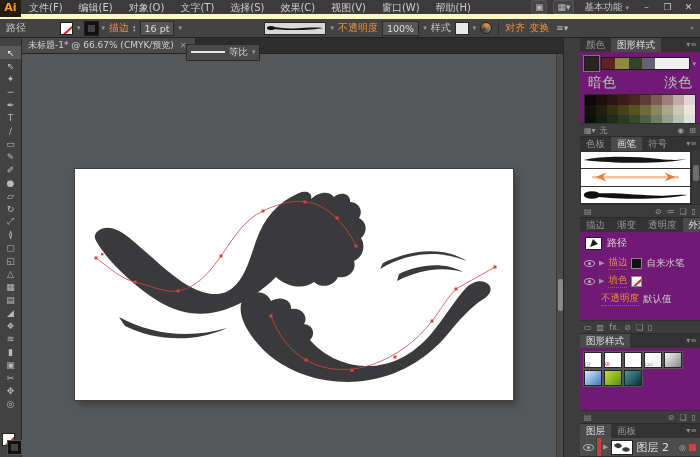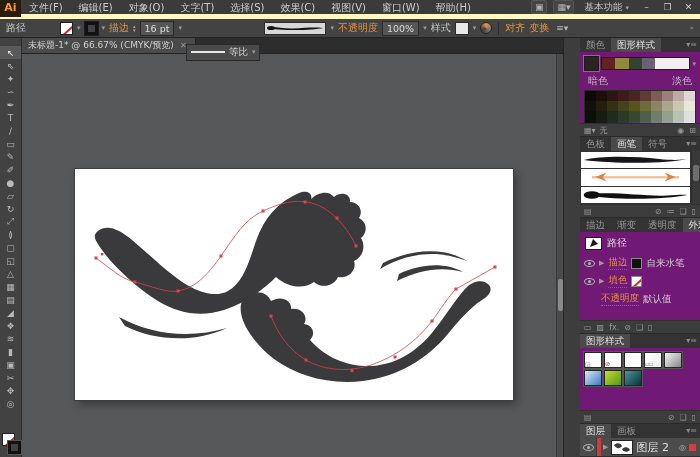--- a/index.html
+++ b/index.html
@@ -57,21 +57,21 @@
   .ptab{padding:0 6px;line-height:14px;color:#969696;font-size:9.5px;white-space:nowrap;}
   .ptab.active{background:#4a4a4a;color:#e0e0e0;}
   .pmenu{margin-left:auto;color:#8d8d8d;font-size:8px;line-height:14px;padding-right:3px;}
   .pfoot{position:absolute;left:0;right:0;bottom:0;height:13px;background:#3c3c3c;border-top:1px solid #303030;display:flex;align-items:center;gap:4px;padding:0 4px;color:#9a9a9a;font-size:8px;}
   .pfoot .right{margin-left:auto;display:flex;gap:5px;}
   
   .cg-row1{display:flex;align-items:center;gap:2px;padding:4px 4px 2px 4px;}
   .cg-base{width:15px;height:15px;border:1px solid #1c1c1c;outline:1px solid #777;}
   .cg-strip{display:flex;flex:1;height:13px;border:1px solid #1c1c1c;}
   .cg-seg{height:100%;}
-  .cg-labels{display:flex;justify-content:space-between;padding:1px 8px;color:#bdbdbd;font-size:10px;}
+  .cg-labels{display:flex;justify-content:space-between;padding:1px 8px;color:#bdbdbd;font-size:14px;}
   .cg-grid{display:grid;grid-template-columns:repeat(10,1fr);margin:1px 4px;border:1px solid #2a2a2a;}
   .cg-cell{height:10px;}
   
   .brush-list{position:absolute;top:14px;left:0;right:9px;bottom:13px;background:#333;display:flex;flex-direction:column;gap:1px;padding:1px;}
   .brush-row{flex:1;background:#fff;display:flex;align-items:center;overflow:hidden;}
   .brush-row svg{width:100%;height:12px;}
   .bscroll{position:absolute;top:14px;right:0;bottom:13px;width:9px;background:#393939;border-left:1px solid #2c2c2c;}
   .bthumb{position:absolute;left:1px;top:14px;width:6px;height:16px;background:#6d6d6d;border-radius:2px;}
   
   .ap-head{display:flex;align-items:center;gap:5px;padding:4px 5px;}

